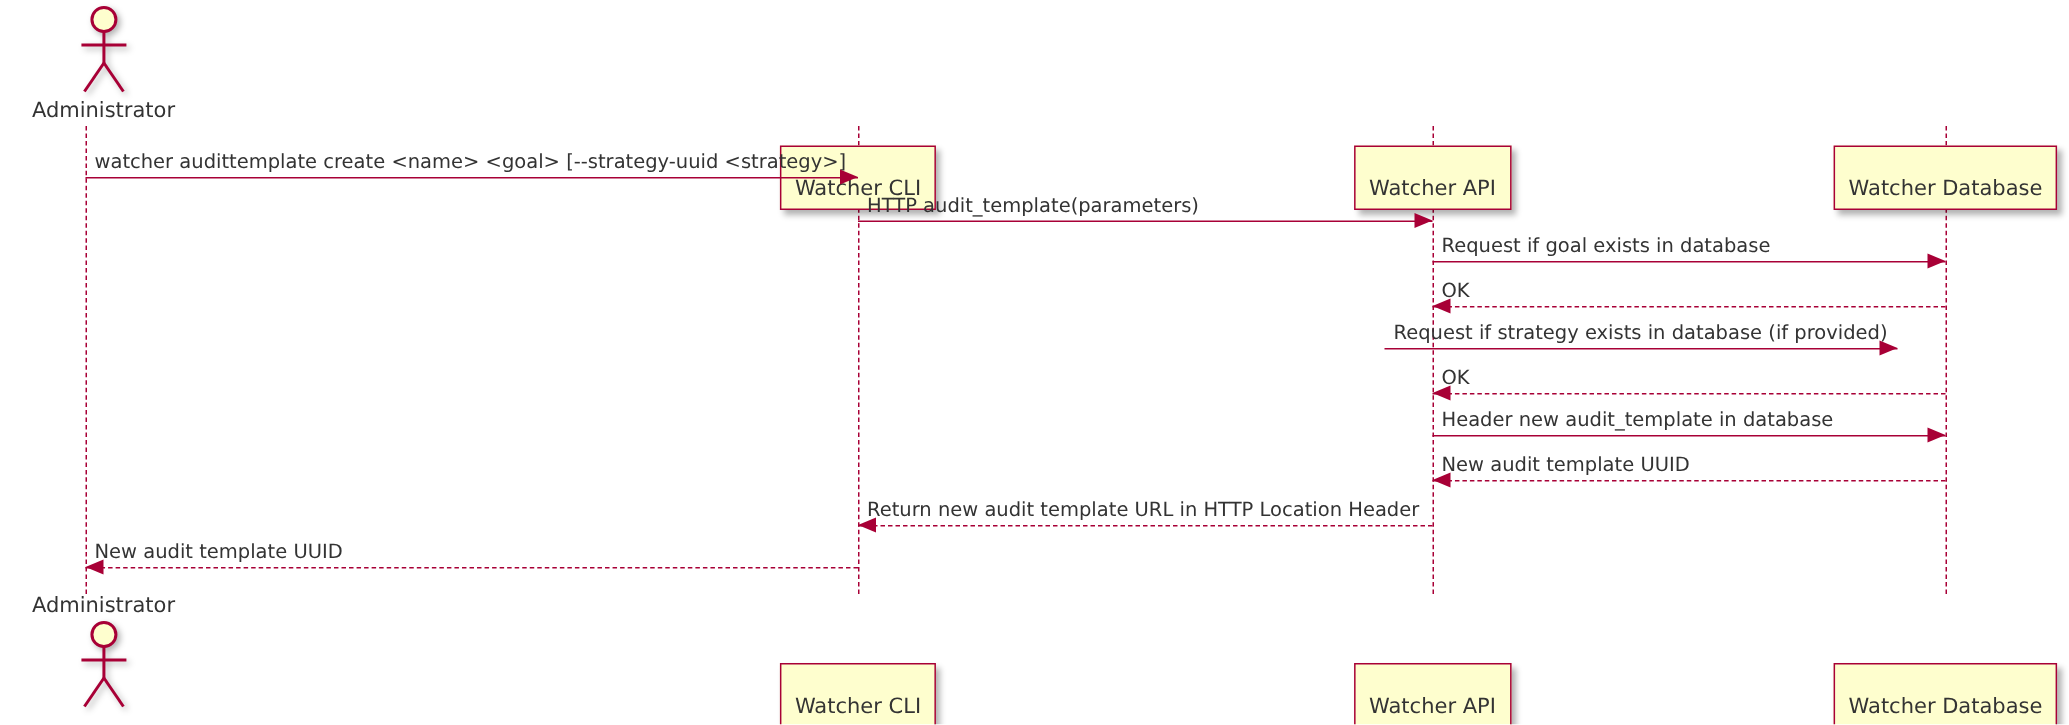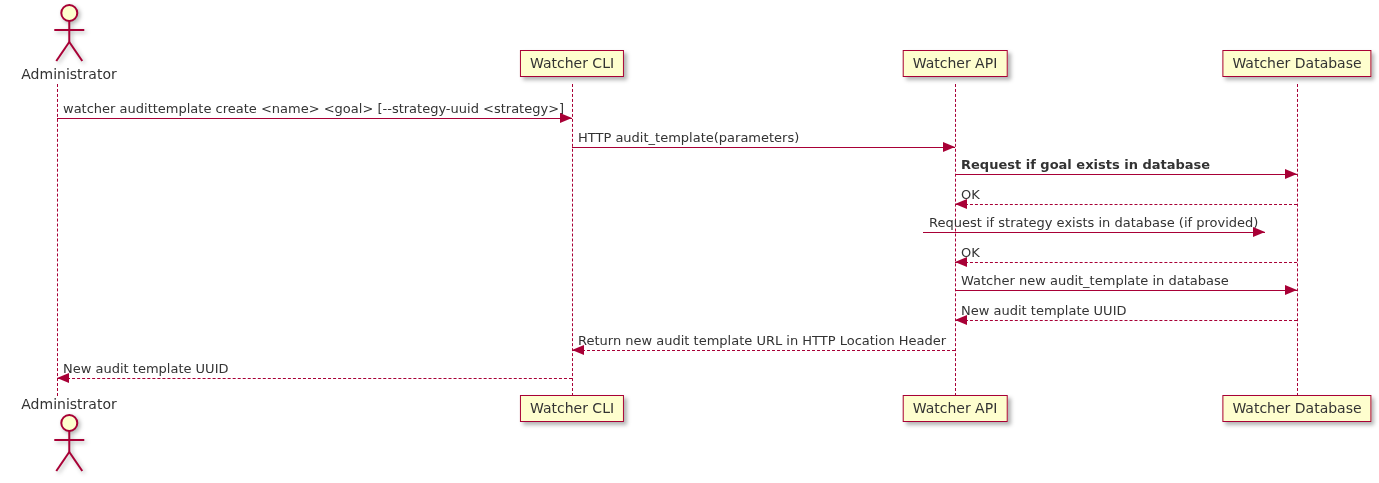--- a/index.html
+++ b/index.html
@@ -27,25 +27,26 @@
     height: 312px;
     width: 0;
     border-left: 1px dashed var(--border);
   }
 
   .participant-box {
     position: absolute;
     transform: translateX(-50%);
     background: var(--fill);
     border: 1.5px solid var(--border);
-    padding: 4px 9px 5px 9px;
+    padding: 20px 9px 5px 9px;
     font-size: 14px;
     color: var(--text);
     white-space: nowrap;
     box-shadow: 3px 3px 4px rgba(0,0,0,0.30);
+    margin-top: 47px;
   }
 
   .actor {
     position: absolute;
     left: 57px;
     transform: translateX(-50%);
     display: flex;
     flex-direction: column;
     align-items: center;
     margin-left: 12px;
@@ -129,42 +130,42 @@
     <div class="message" style="left: 57px; top: 99px; width: 515px;">
       <div class="msg-label">watcher audittemplate create &lt;name&gt; &lt;goal&gt; [--strategy-uuid &lt;strategy&gt;]</div>
       <div class="msg-line solid"></div>
       <div class="arrowhead right"></div>
     </div>
     <div class="message" style="left: 572px; top: 128px; width: 383px;">
       <div class="msg-label">HTTP audit_template(parameters)</div>
       <div class="msg-line solid"></div>
       <div class="arrowhead right"></div>
     </div>
-    <div class="message" style="left: 955px; top: 155px; width: 342px; font-weight: bold;">
+    <div class="message" style="left: 955px; top: 155px; width: 342px;">
       <div class="msg-label">Request if goal exists in database</div>
       <div class="msg-line solid"></div>
       <div class="arrowhead right"></div>
     </div>
     <div class="message" style="left: 955px; top: 185px; width: 342px;">
       <div class="msg-label">OK</div>
       <div class="msg-line dashed"></div>
       <div class="arrowhead left"></div>
     </div>
     <div class="message" style="left: 923px; top: 213px; width: 342px; text-align: center;">
       <div class="msg-label">Request if strategy exists in database (if provided)</div>
       <div class="msg-line solid"></div>
       <div class="arrowhead right"></div>
     </div>
     <div class="message" style="left: 955px; top: 243px; width: 342px;">
       <div class="msg-label">OK</div>
       <div class="msg-line dashed"></div>
       <div class="arrowhead left"></div>
     </div>
     <div class="message" style="left: 955px; top: 271px; width: 342px;">
-      <div class="msg-label">Watcher new audit_template in database</div>
+      <div class="msg-label">Header new audit_template in database</div>
       <div class="msg-line solid"></div>
       <div class="arrowhead right"></div>
     </div>
     <div class="message" style="left: 955px; top: 301px; width: 342px;">
       <div class="msg-label">New audit template UUID</div>
       <div class="msg-line dashed"></div>
       <div class="arrowhead left"></div>
     </div>
     <div class="message" style="left: 572px; top: 331px; width: 383px;">
       <div class="msg-label">Return new audit template URL in HTTP Location Header</div>

